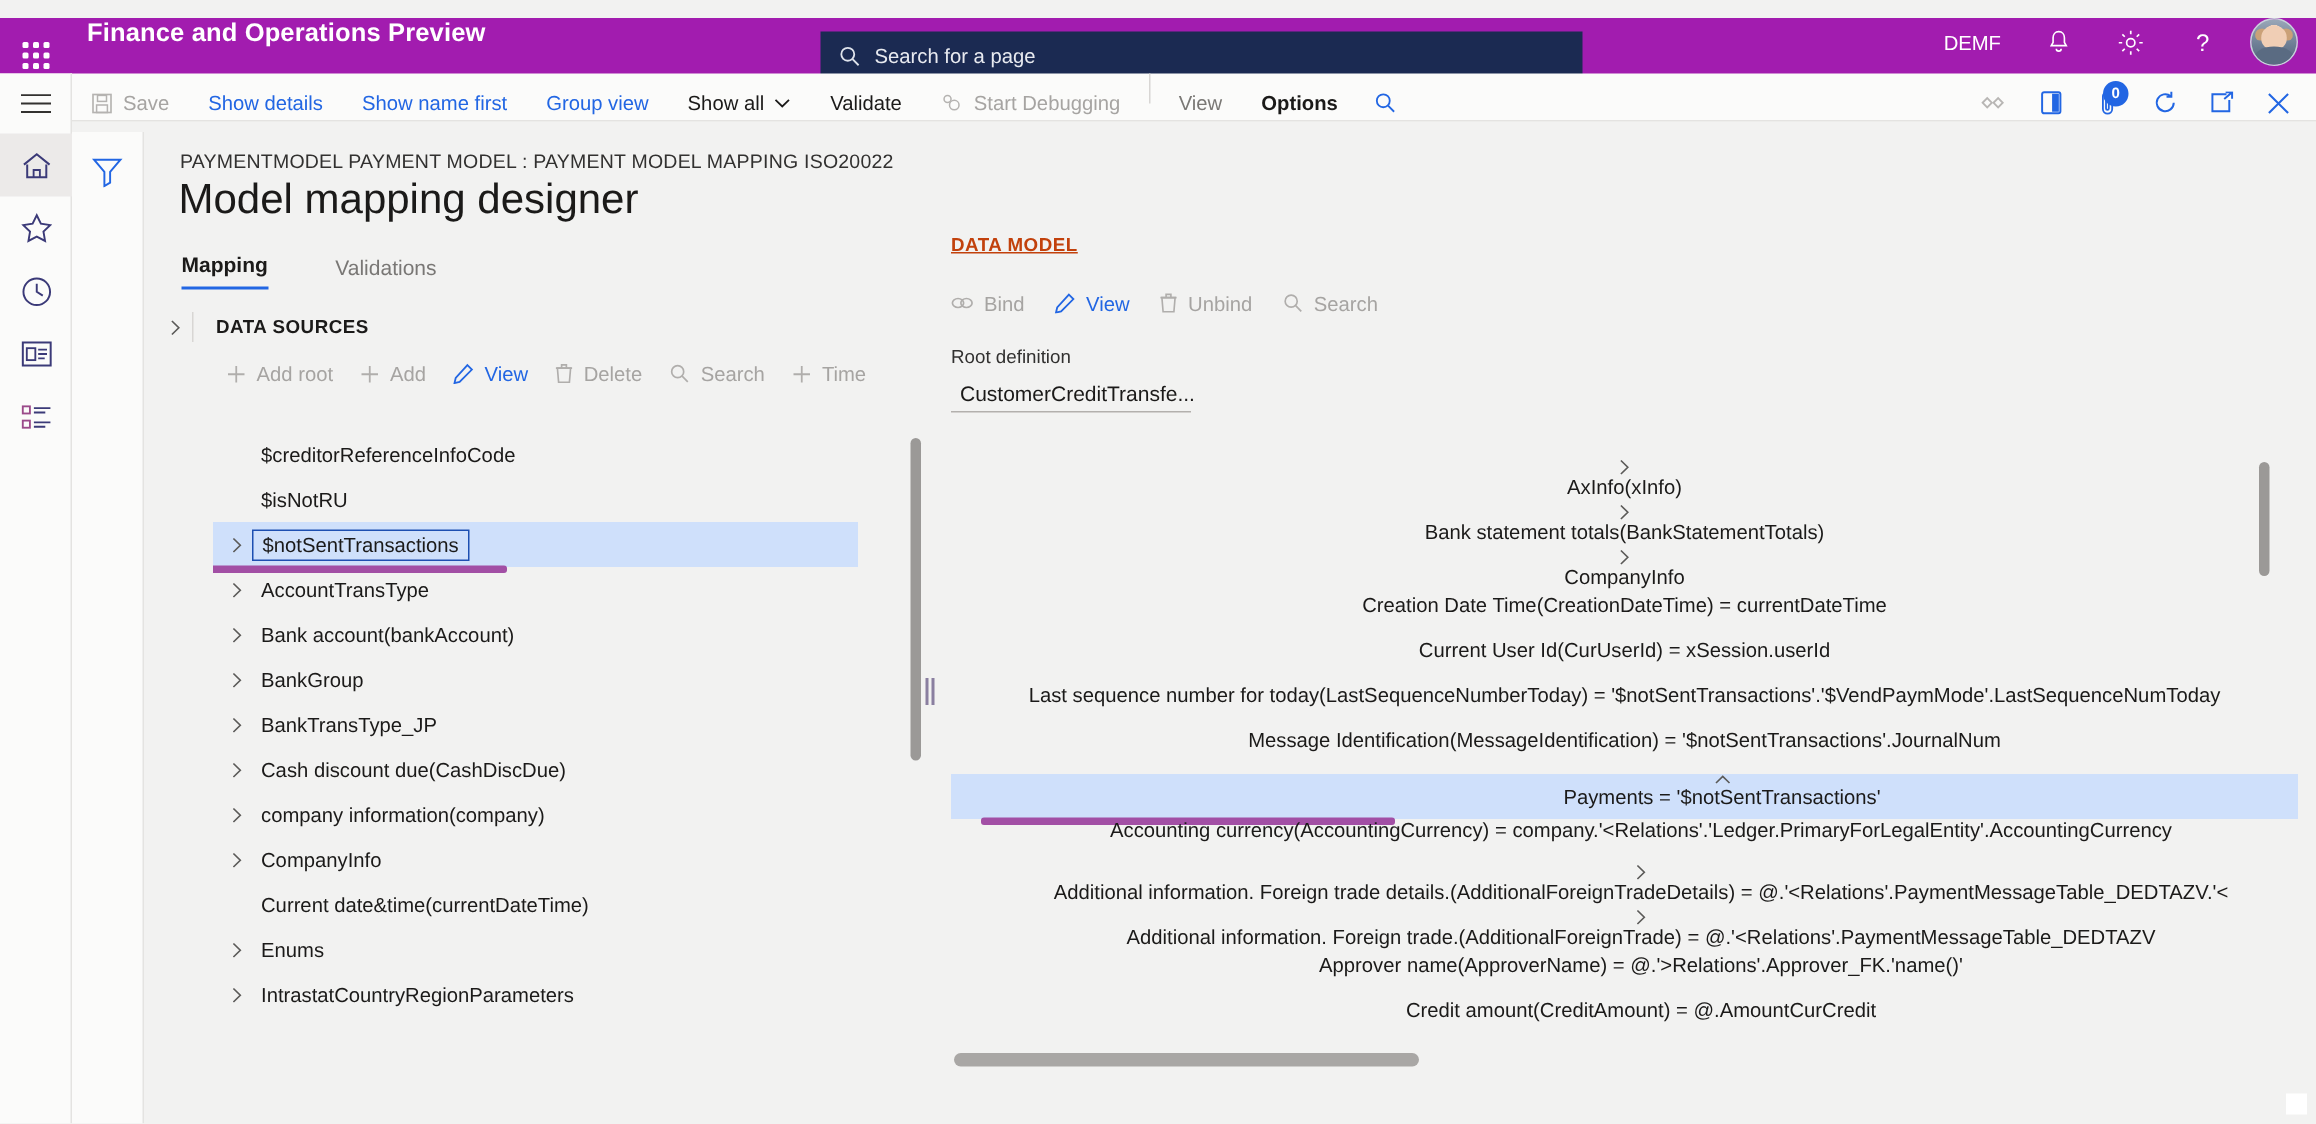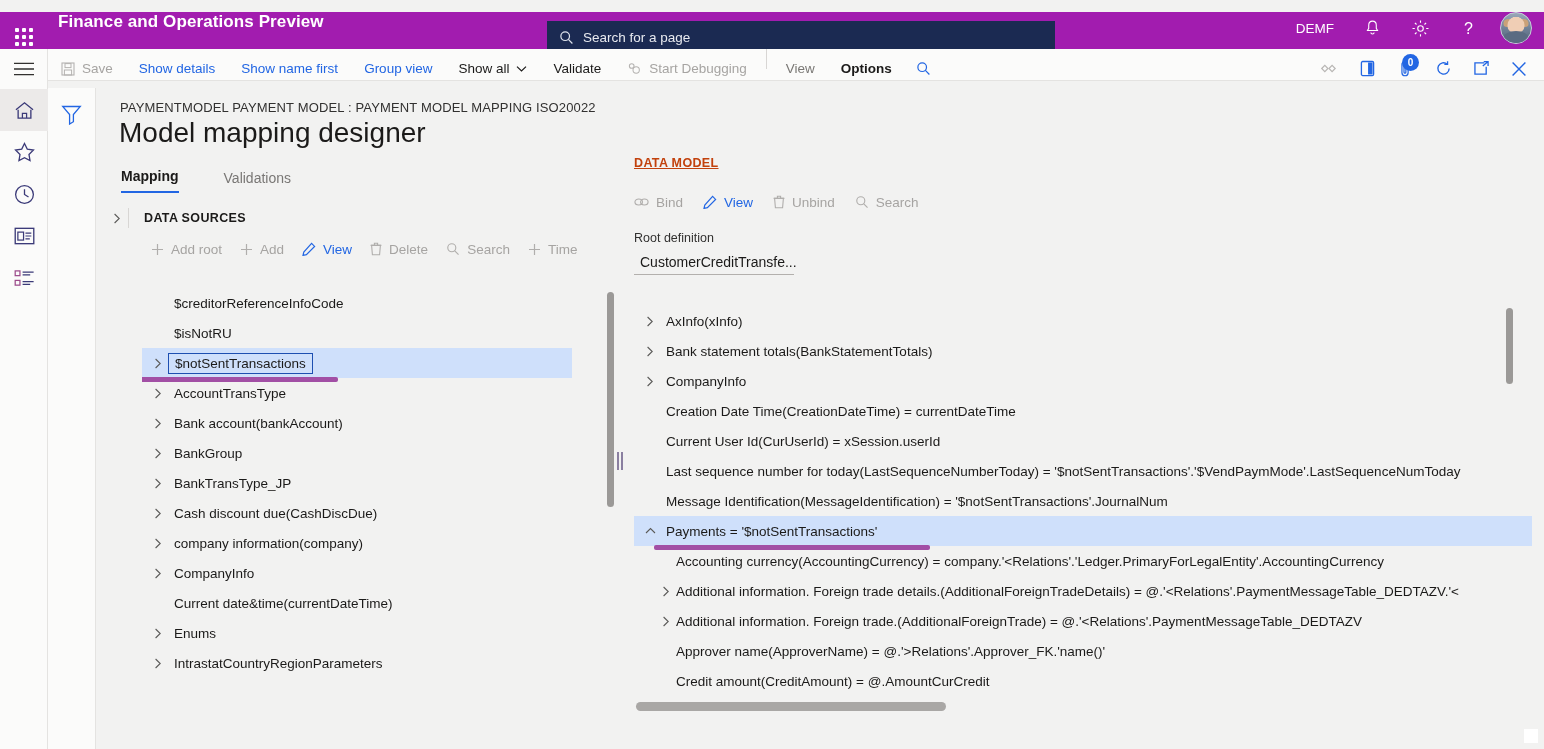--- a/index.html
+++ b/index.html
@@ -190,21 +190,21 @@
   .rootdef-value {
     margin-top: 5px; width: 160px; height: 25px; font-size: 14px; color: #1b1a19;
     border-bottom: 1px solid #b3b0ad; display: flex; align-items: center; padding-left: 6px;
     cursor: pointer;
   }
   .dm-tree {
     position: absolute; top: 150px; left: 0px; width: 898px; height: 390px; overflow: hidden;
   }
   .dnode {
     display: flex; align-items: center; height: 30px; position: relative;
-    font-size: 13.5px; color: #1b1a19; cursor: pointer; white-space: nowrap;
+    font-size: 13.5px; color: #1b1a19; cursor: pointer; white-space: nowrap; flex-direction: column;
   }
   .dnode .arrow { width: 32px; flex: none; display: flex; align-items: center; justify-content: center; }
   .dnode.indent .arrow { width: 20px; }
   .dnode.indent { padding-left: 22px; }
   .dnode.sel { background: #cfe0fb; width: 1028px; }
   .dm-vscroll { position: absolute; top: 152px; left: 872px; width: 7px; height: 385px; }
   .dm-vscroll .thumb {
     position: absolute; top: 0; left: 0; width: 7px; height: 76px;
     background: #9b9997; border-radius: 4px;
   }

